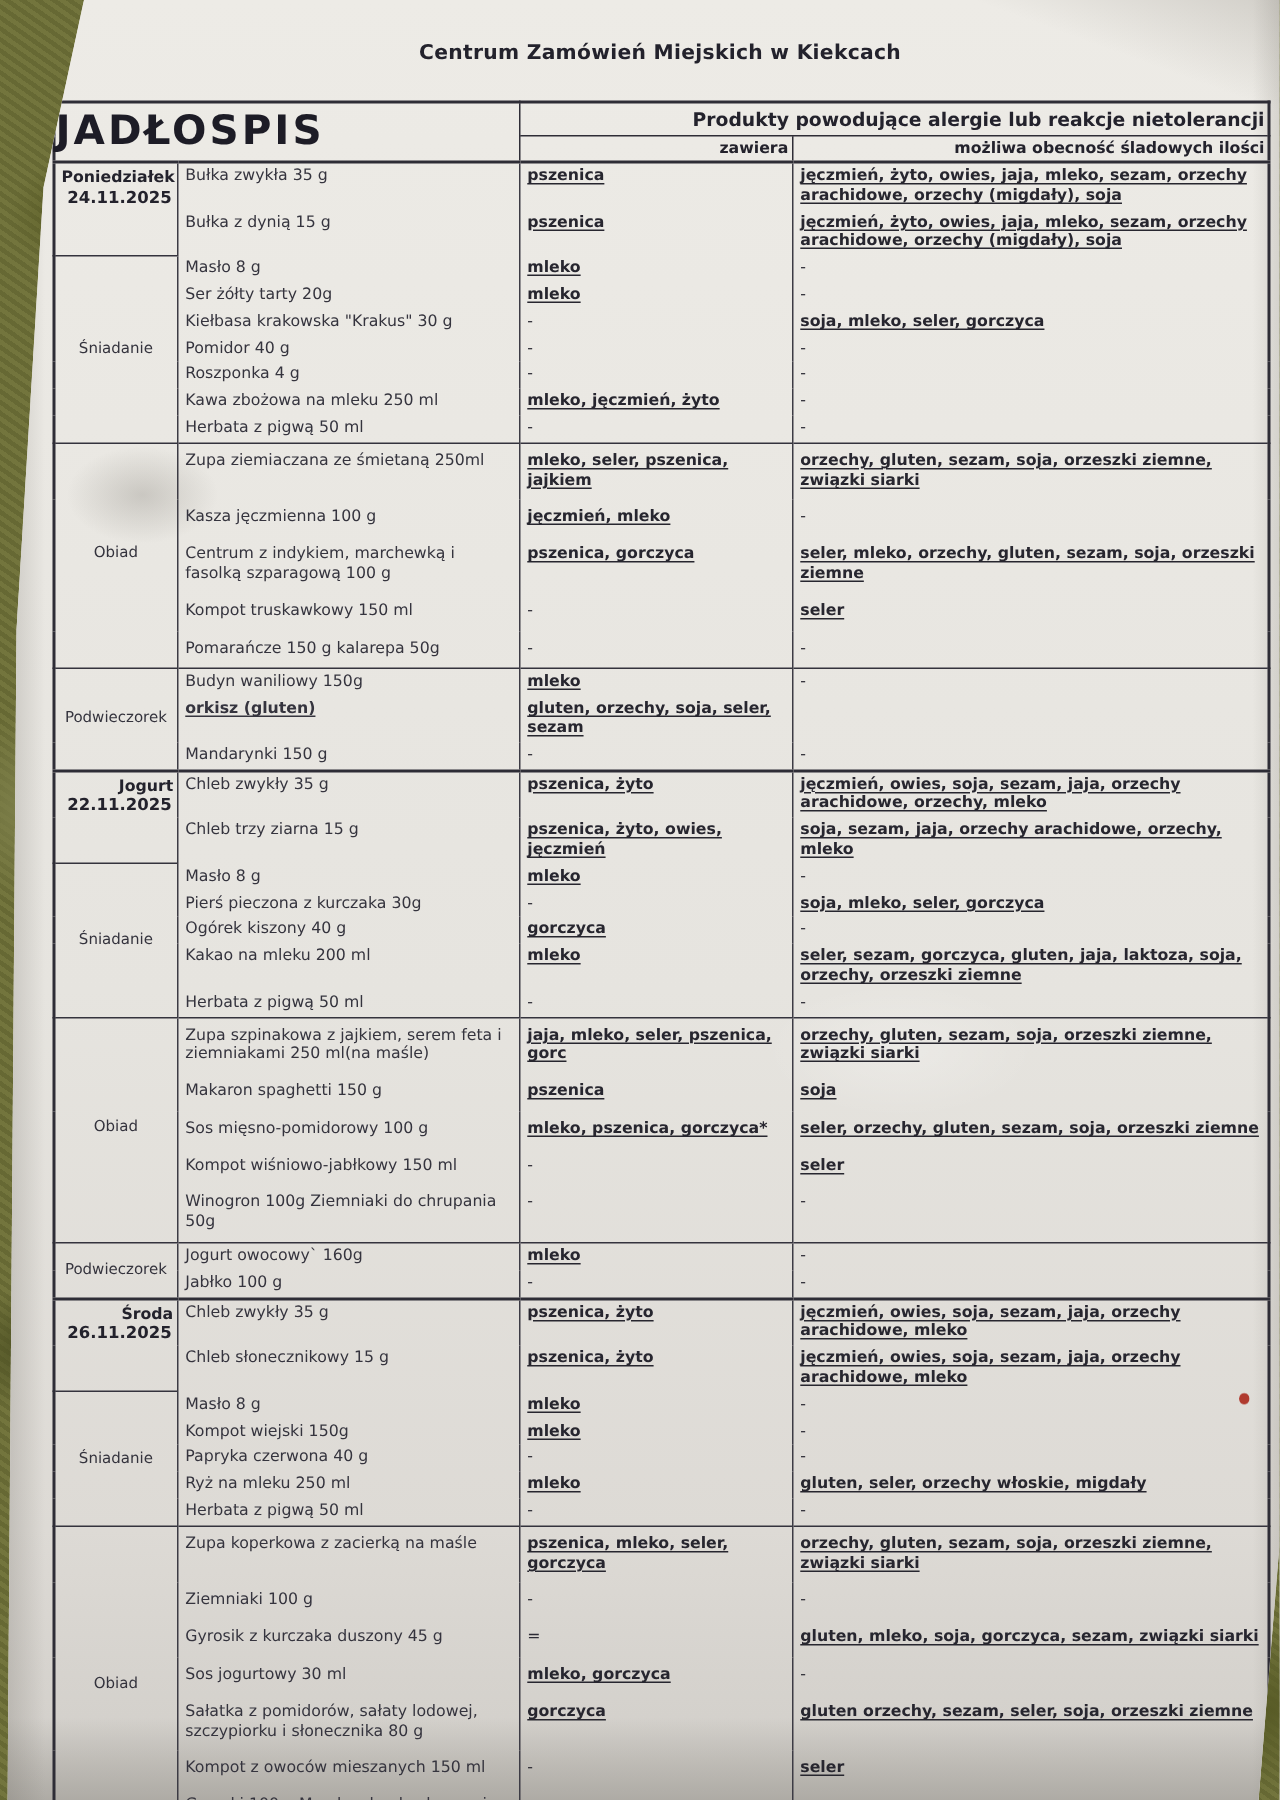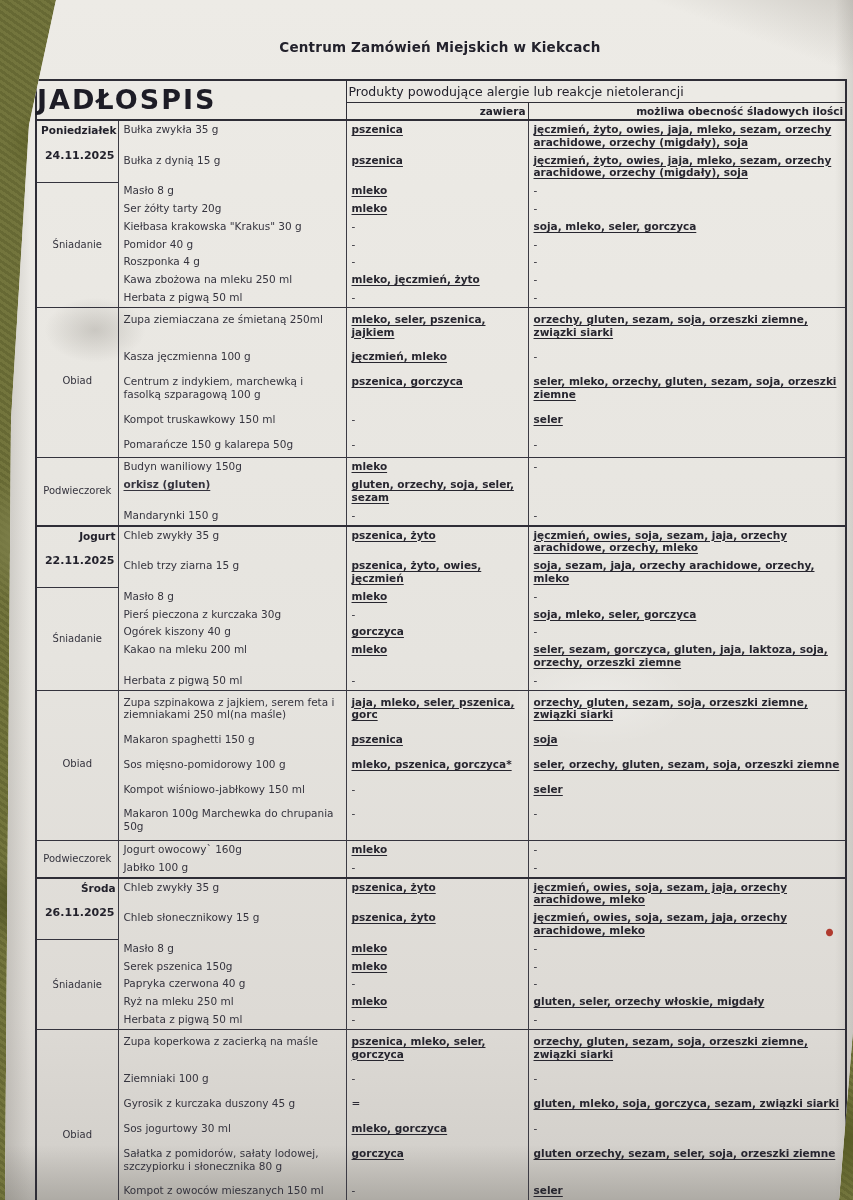--- a/index.html
+++ b/index.html
@@ -22,48 +22,48 @@
       linear-gradient(90deg, rgba(110,106,98,.30) 0px, rgba(110,106,98,0) 30px),
       linear-gradient(270deg, rgba(110,106,98,.18) 0px, rgba(110,106,98,0) 18px),
       linear-gradient(200deg, rgba(130,125,115,.25) 0px, rgba(130,125,115,0) 70px),
       radial-gradient(70px 45px at 95px 330px, rgba(120,116,108,.28), rgba(120,116,108,0) 72%),
       radial-gradient(120px 60px at 600px 700px, rgba(255,255,255,.25), rgba(255,255,255,0) 75%),
       linear-gradient(0deg, #aeaba5 0px, rgba(174,171,165,0) 55px),
       linear-gradient(180deg, #edebe6 0%, #e6e4df 55%, #dddad5 85%, #d0cdc8 100%);
   }
   .content{position:absolute;left:35px;top:0;width:810px;}
   .doc-title{
-    margin-top:39px;text-align:center;
+    margin-top:27px;text-align:center;
     font-size:13.5px;font-weight:bold;color:#23222c;letter-spacing:.2px;
   }
   table.menu{
     margin-top:24px;width:810px;table-layout:fixed;
     border-collapse:collapse;color:#2c2b35;
     border:2px solid #2e2d36;
   }
   col.c-label{width:82px;} col.c-dish{width:228px;}
   col.c-contains{width:182px;} col.c-traces{width:318px;}
   th,td{border-left:1.3px solid #3c3b44;border-right:1.3px solid #3c3b44;}
   thead th{border:1.4px solid #2e2d36;}
   th.title-cell{
     font-size:27px;font-weight:bold;letter-spacing:2px;color:#1d1c26;
     text-align:left;vertical-align:middle;padding:2px 0 4px;
   }
-  th.alg-header{font-size:12.5px;font-weight:normal;text-align:left;padding:3px 2px;color:#23222c;}
+  th.alg-header{font-size:12.5px;font-weight:bold;text-align:right;padding:3px 2px;color:#23222c;}
   th.sub{font-size:10.5px;font-weight:bold;text-align:right;padding:2px;color:#23222c;}
   td{vertical-align:top;padding:2px 5px 3px;font-size:10.5px;line-height:1.22;}
   tr.roomy td{padding-top:5px;padding-bottom:7px;}
   tr.sec-top td{border-top:1.5px solid #34333d;}
   tr.sec-top.heavy td{border-top:2px solid #2e2d36;}
   td.label-cell{text-align:center;}
   td.meal-cell{vertical-align:middle;font-size:10px;color:#34333d;padding:2px 1px;}
   td.day-cell{vertical-align:top;padding:3px 2px 2px 4px;}
   td.lbl-top{border-top:1.5px solid #34333d;}
   .day-name{font-size:10.5px;font-weight:bold;text-align:right;color:#23222c;}
-  .day-date{font-size:11px;font-weight:bold;text-align:right;margin-top:12px;padding-right:1px;color:#23222c;}
+  .day-date{font-size:11px;font-weight:bold;text-align:right;padding-right:1px;color:#23222c;}
   td.name-cell{color:#35343e;}
   td.name-cell.emph{font-weight:bold;text-decoration:underline;text-underline-offset:1.5px;}
   .allergen{
     font-weight:bold;color:#27262f;
     text-decoration:underline;text-decoration-thickness:1px;text-underline-offset:1.5px;
   }
   td.contains-cell,td.traces-cell{color:#2c2b35;}
   .red-mark{
     position:absolute;left:826px;top:928px;width:7px;height:9px;border-radius:50%;
     background:radial-gradient(circle at 50% 50%, #b03a2e 0%, #b03a2e 55%, rgba(176,58,46,0) 75%);
@@ -251,21 +251,21 @@
             <td class="name-cell">Sos mięsno-pomidorowy 100 g</td>
             <td class="contains-cell"><span class="allergen">mleko, pszenica, gorczyca*</span></td>
             <td class="traces-cell"><span class="allergen">seler, orzechy, gluten, sezam, soja, orzeszki ziemne</span></td>
           </tr>
           <tr class="roomy">
             <td class="name-cell">Kompot wiśniowo-jabłkowy 150 ml</td>
             <td class="contains-cell">-</td>
             <td class="traces-cell"><span class="allergen">seler</span></td>
           </tr>
           <tr class="roomy">
-            <td class="name-cell">Makaron 100g Marchewka do chrupania 50g</td>
+            <td class="name-cell">Winogron 100g Ziemniaki do chrupania 50g</td>
             <td class="contains-cell">-</td>
             <td class="traces-cell">-</td>
           </tr>
           <tr class="sec-top">
             <td rowspan="2" class="label-cell meal-cell">
               <div class="meal-name">Podwieczorek</div>
             </td>
             <td class="name-cell">Jogurt owocowy` 160g</td>
             <td class="contains-cell"><span class="allergen">mleko</span></td>
             <td class="traces-cell">-</td>
@@ -291,21 +291,21 @@
           </tr>
           <tr>
             <td rowspan="5" class="label-cell meal-cell lbl-top">
               <div class="meal-name">Śniadanie</div>
             </td>
             <td class="name-cell">Masło 8 g</td>
             <td class="contains-cell"><span class="allergen">mleko</span></td>
             <td class="traces-cell">-</td>
           </tr>
           <tr>
-            <td class="name-cell">Serek pszenica 150g</td>
+            <td class="name-cell">Kompot wiejski 150g</td>
             <td class="contains-cell"><span class="allergen">mleko</span></td>
             <td class="traces-cell">-</td>
           </tr>
           <tr>
             <td class="name-cell">Papryka czerwona 40 g</td>
             <td class="contains-cell">-</td>
             <td class="traces-cell">-</td>
           </tr>
           <tr>
             <td class="name-cell">Ryż na mleku 250 ml</td>

